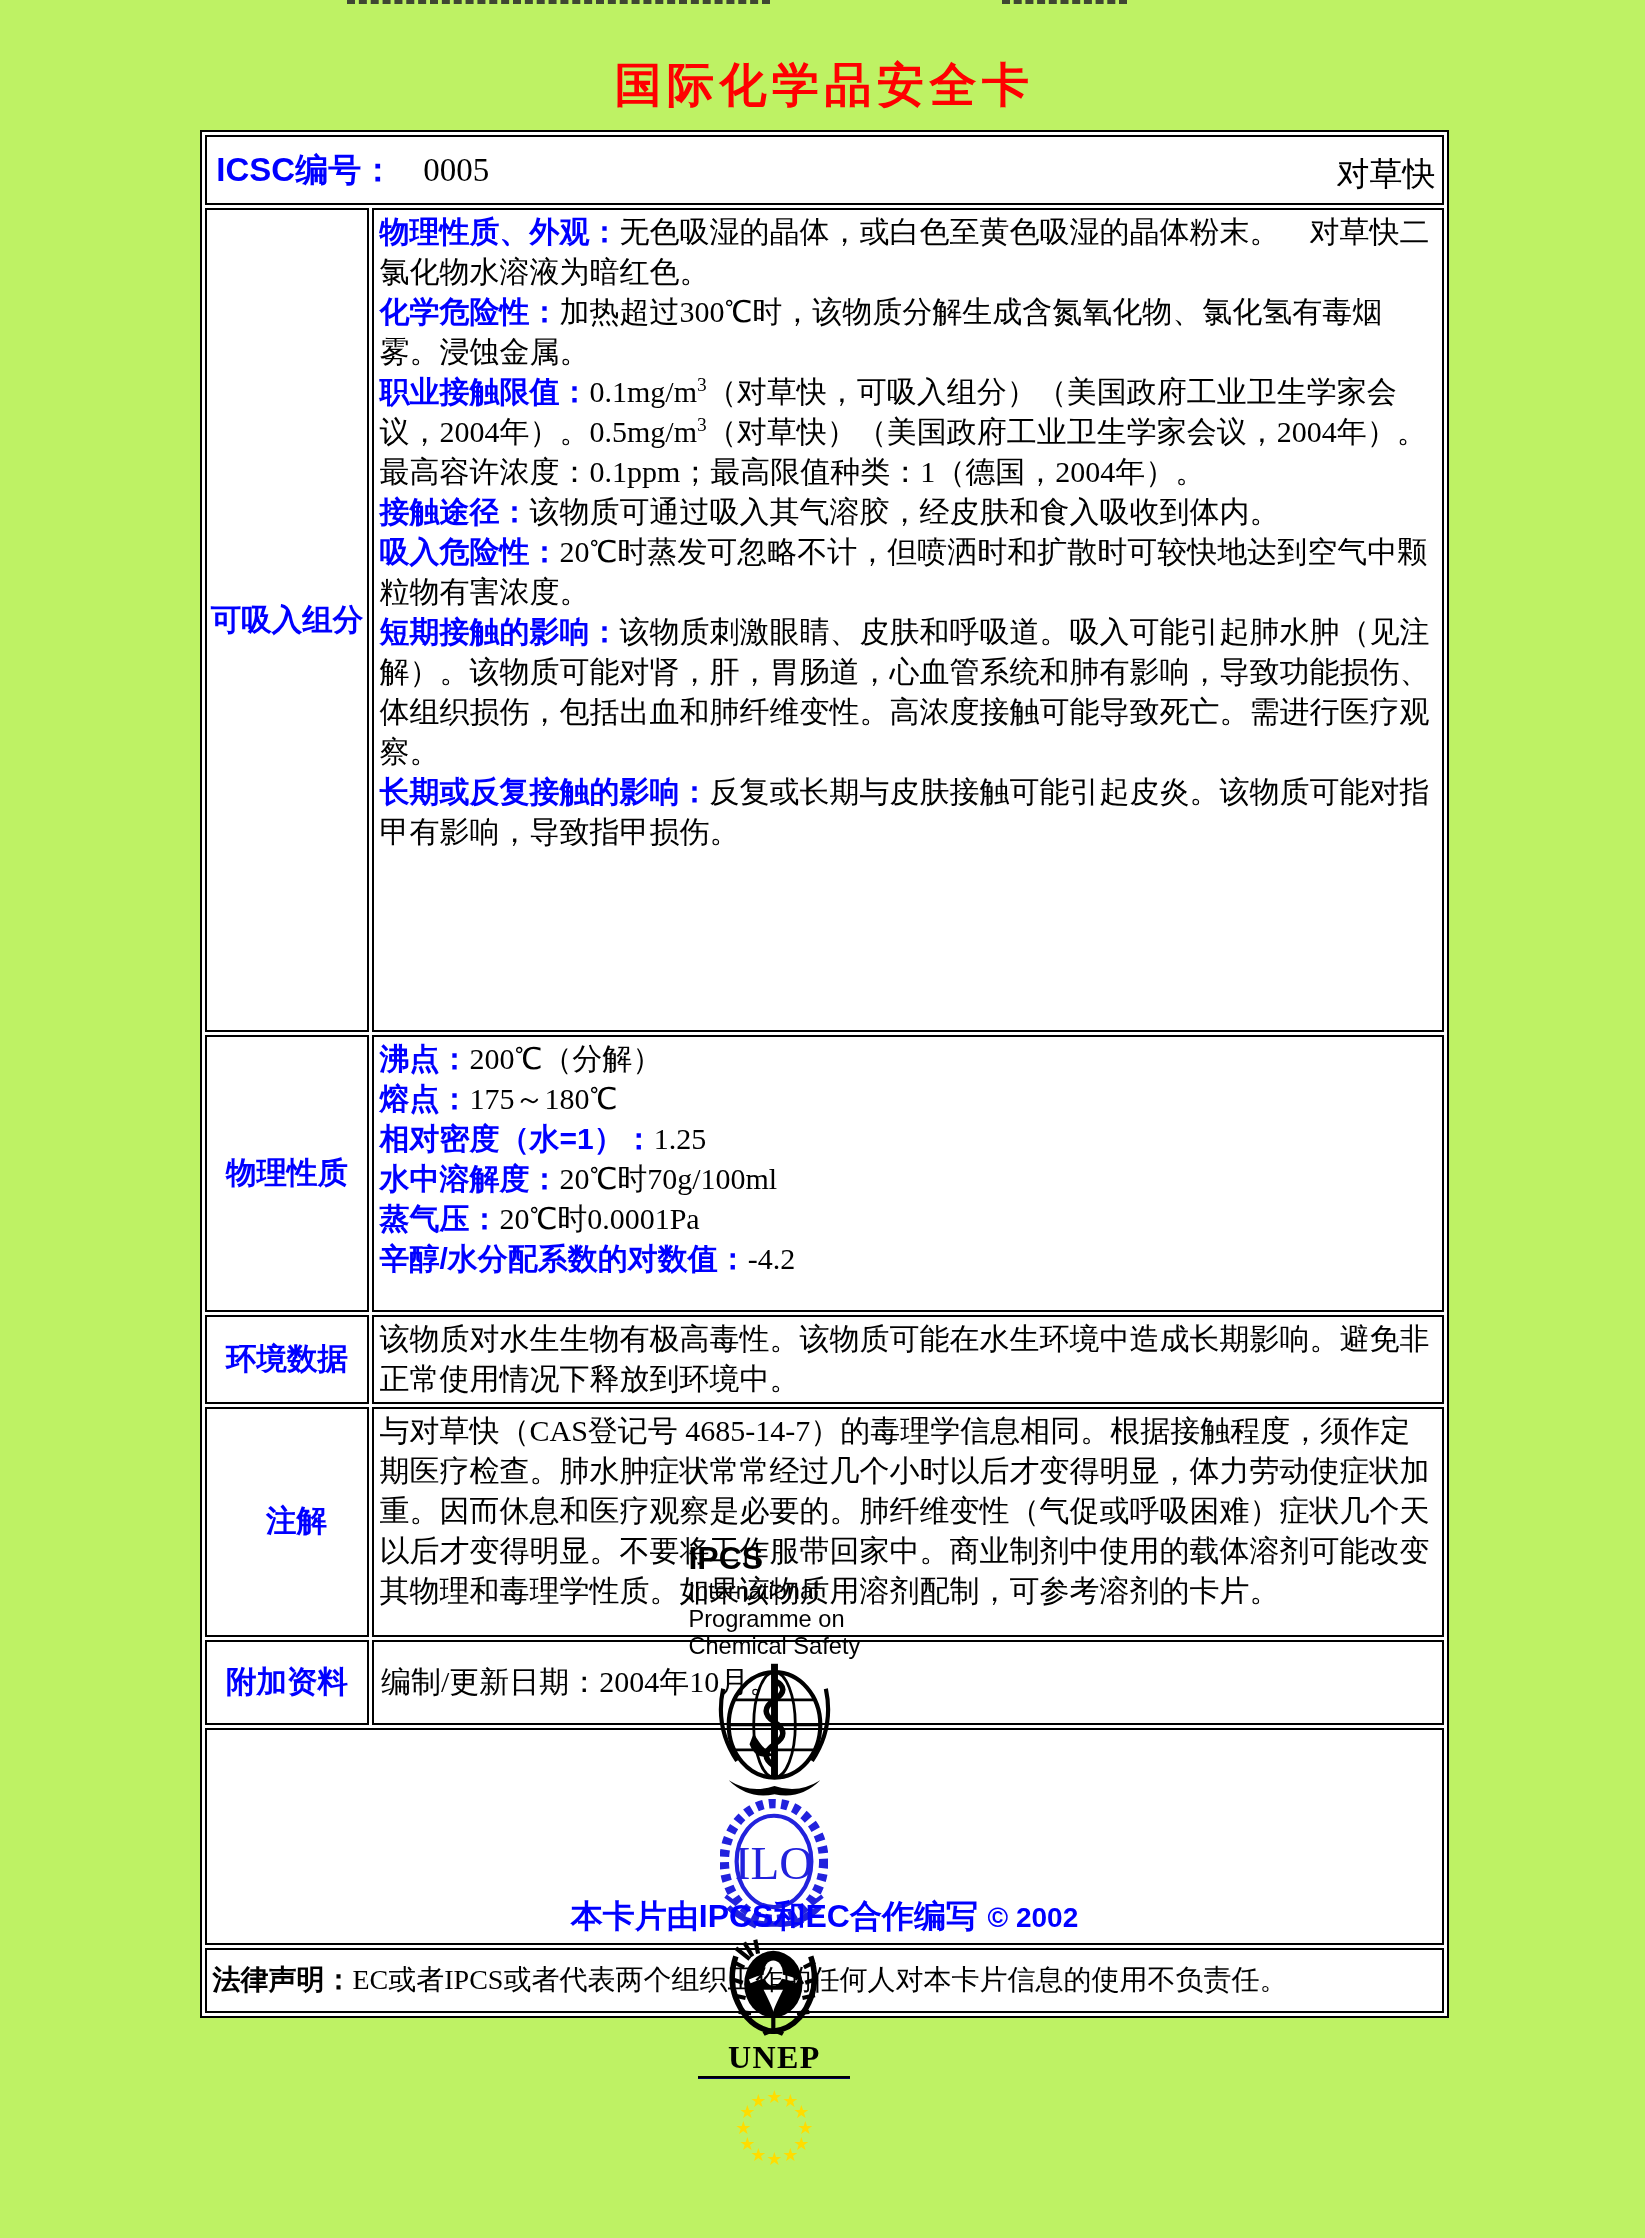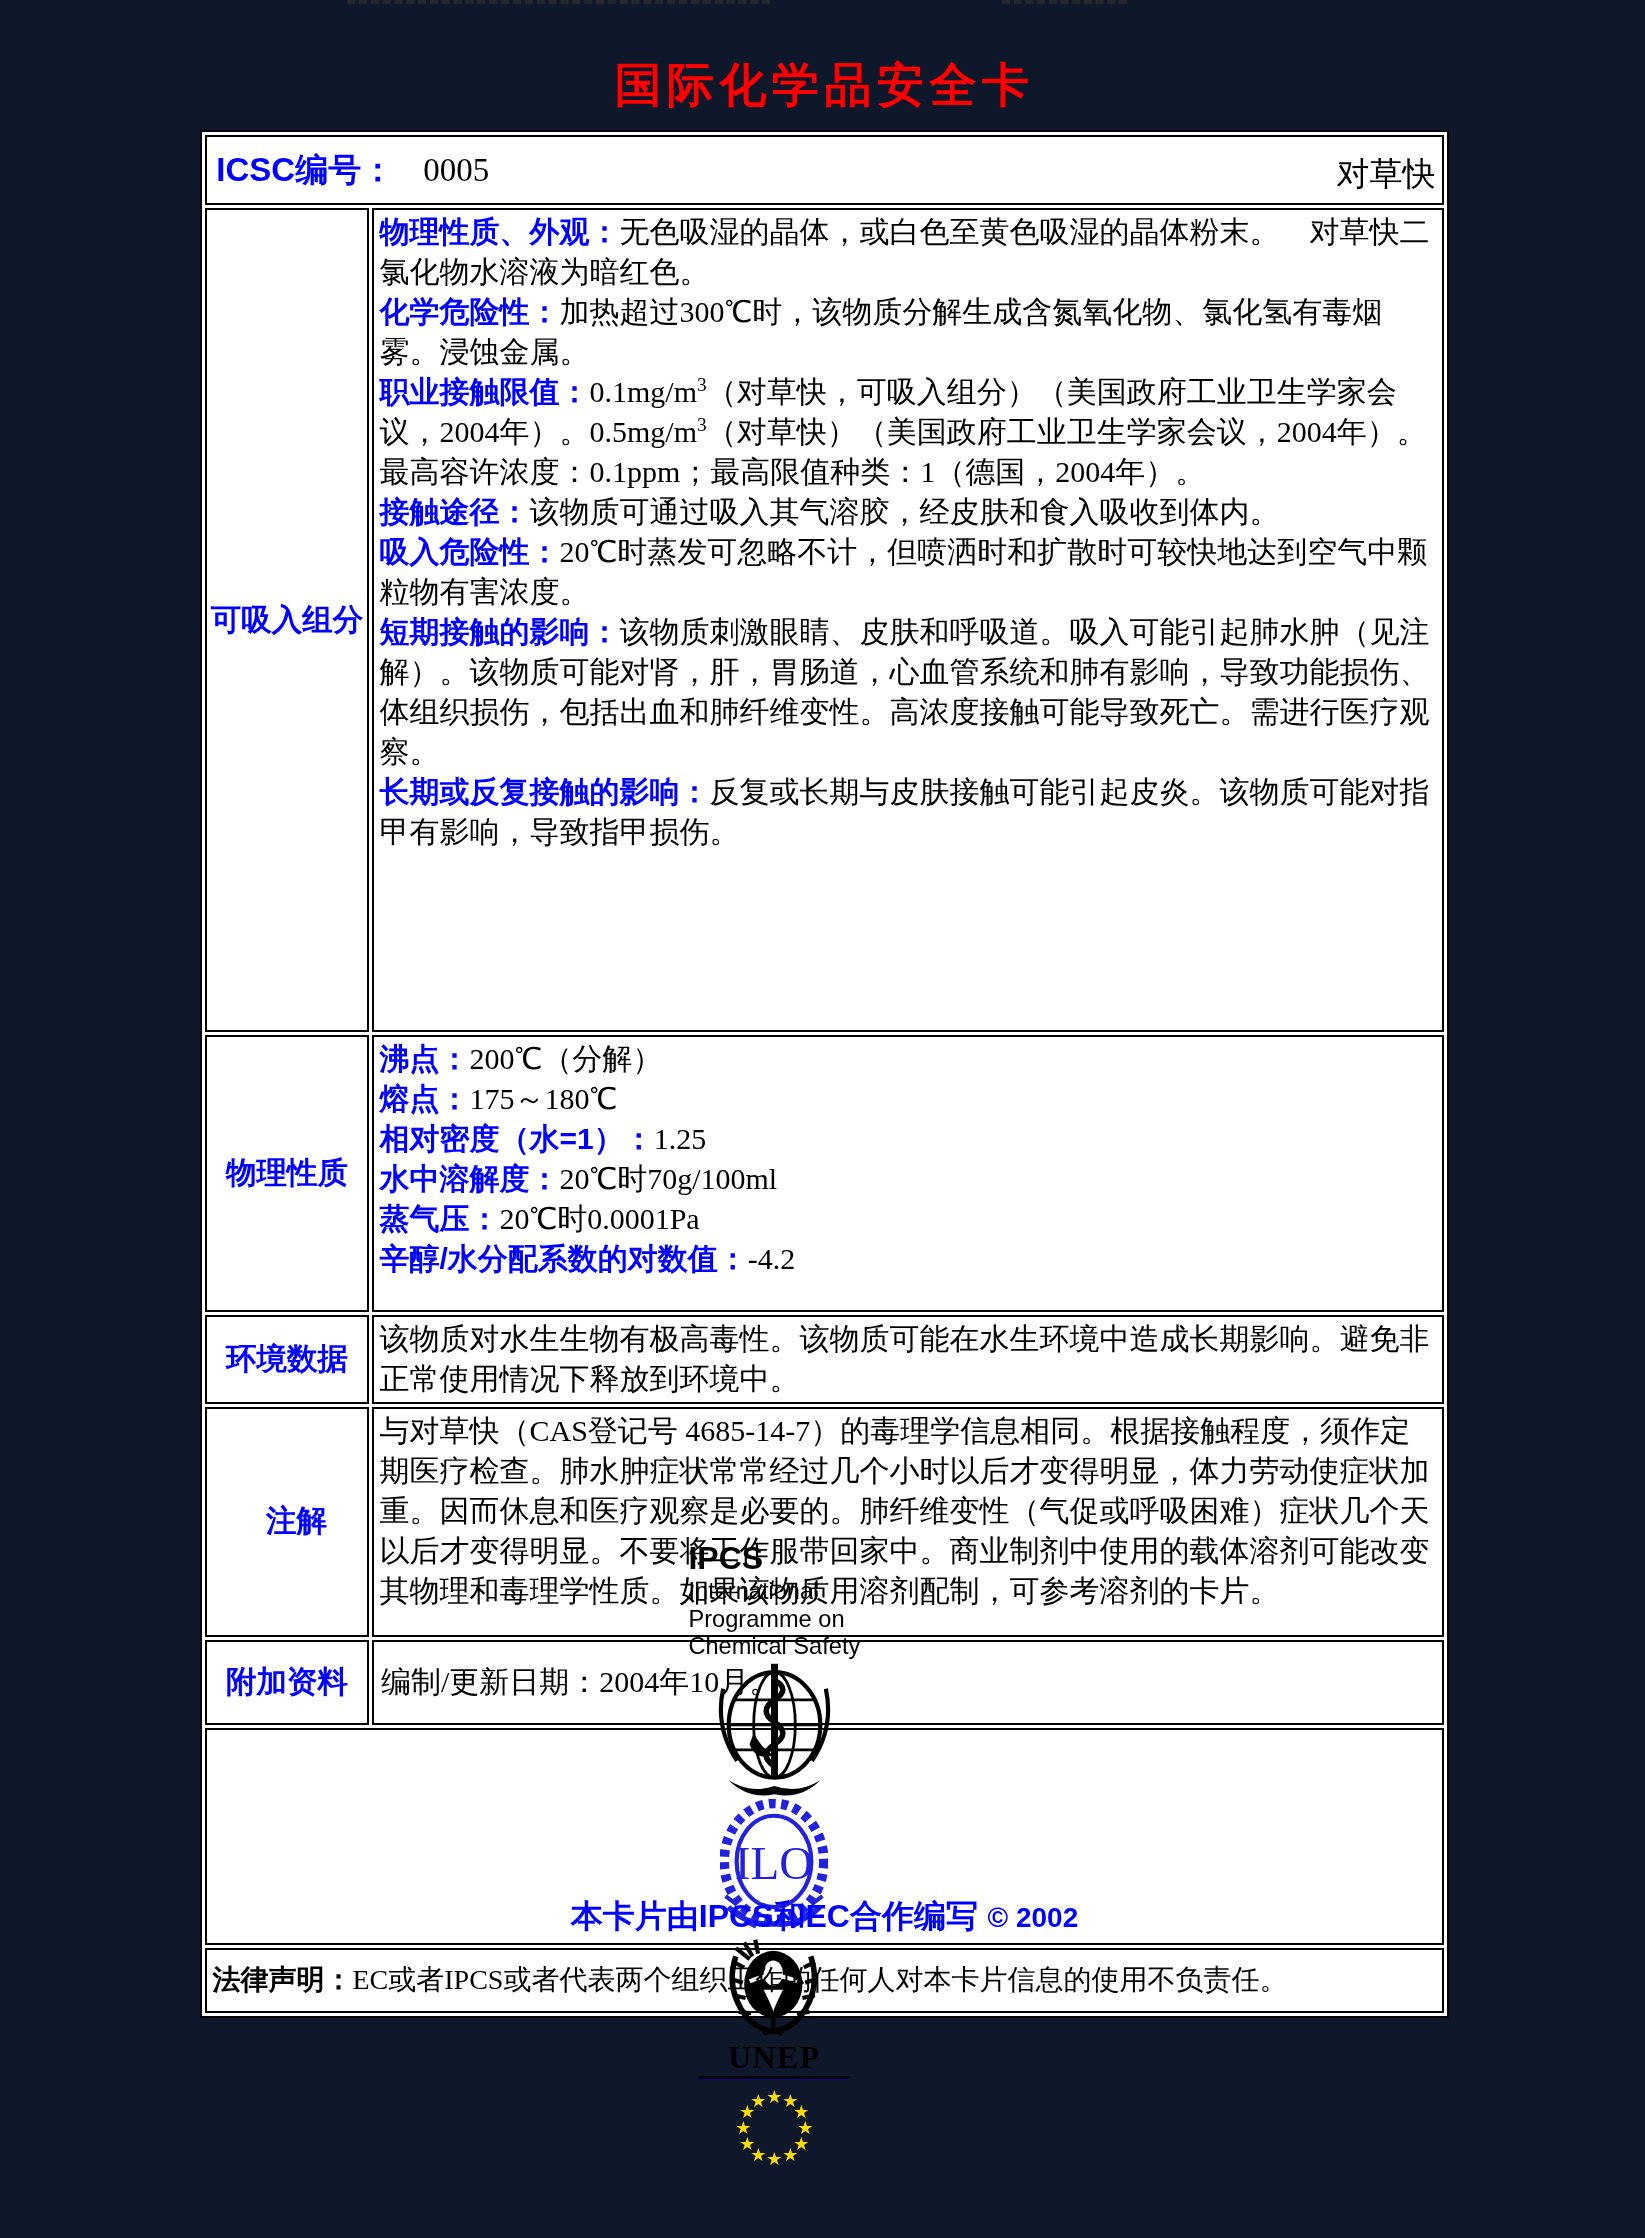--- a/index.html
+++ b/index.html
@@ -1,16 +1,16 @@
 <!DOCTYPE html>
 <html style="font-size:11px"><head>
 <meta charset="utf-8">
 <style>
   html,body{margin:0;padding:0;background:#ffffff;}
-  .page{position:relative;width:1645px;height:2239px;background:#0f172a;overflow:hidden;
+  .page{position:relative;width:1645px;height:2239px;background:#bef264;overflow:hidden;
         font-family:"Liberation Serif",serif;color:#000;}
 
   
   .clip-frag{position:absolute;top:0;height:0;border-top:4.9px dashed #2a2a2a;opacity:.85;}
   .frag1{left:347px;width:423px;}
   .frag2{left:1002px;width:125px;}
 
   .doc-title{position:absolute;top:54px;left:200px;width:1249px;margin:0;text-align:center;
              font-size:47px;font-weight:bold;color:#ff0000;letter-spacing:5.5px;
              font-family:"Liberation Serif",serif;}

